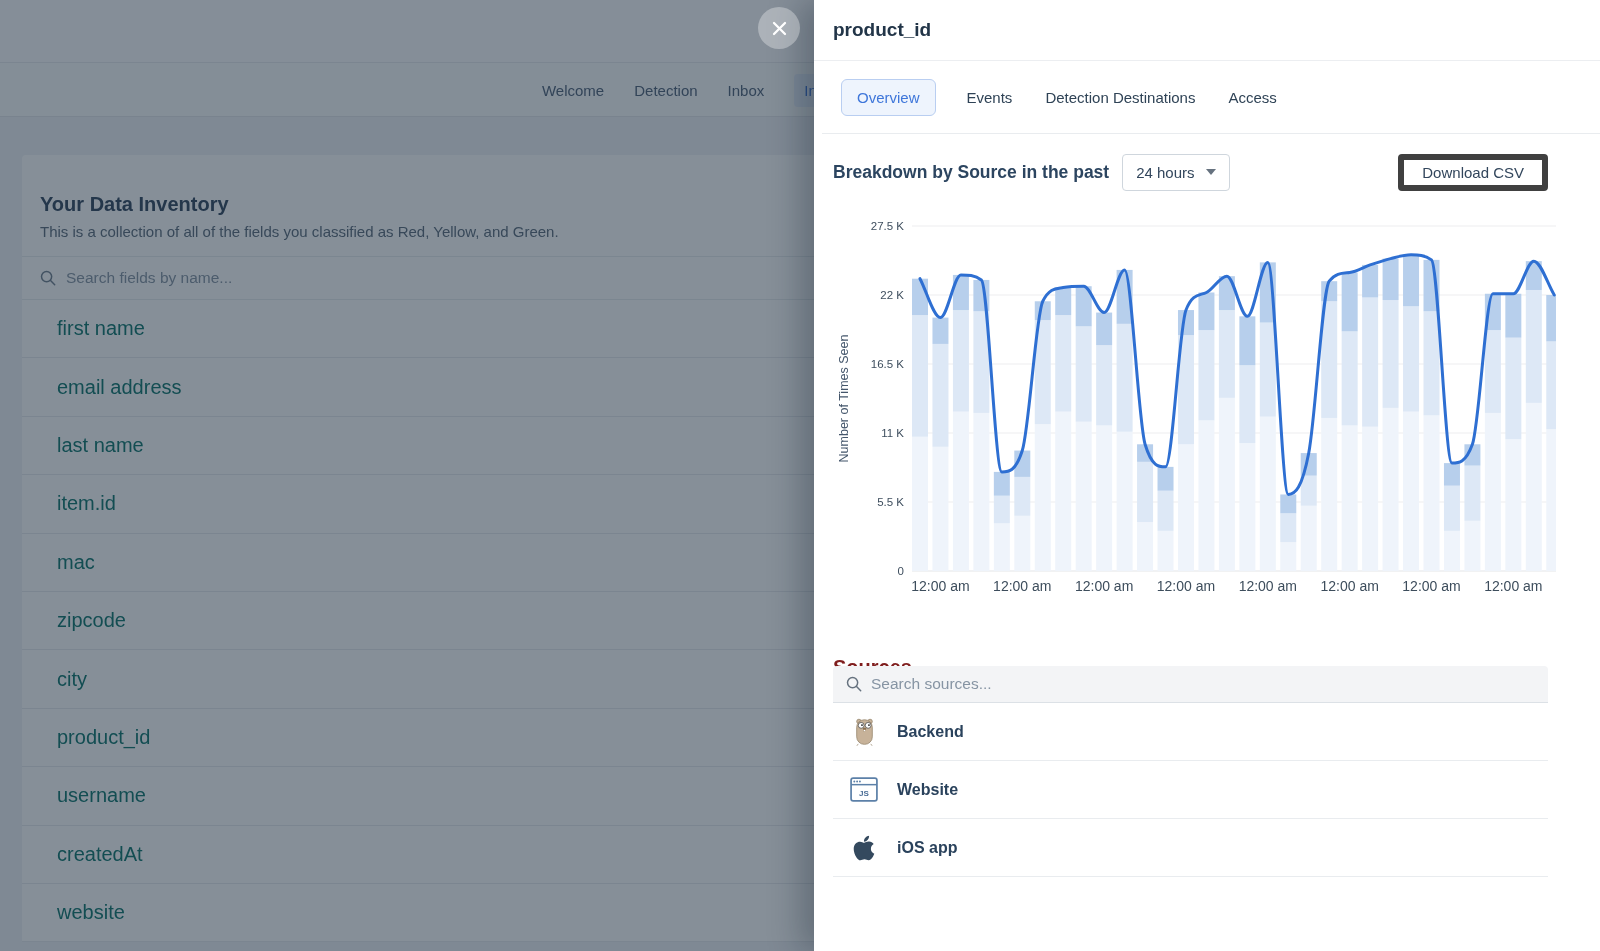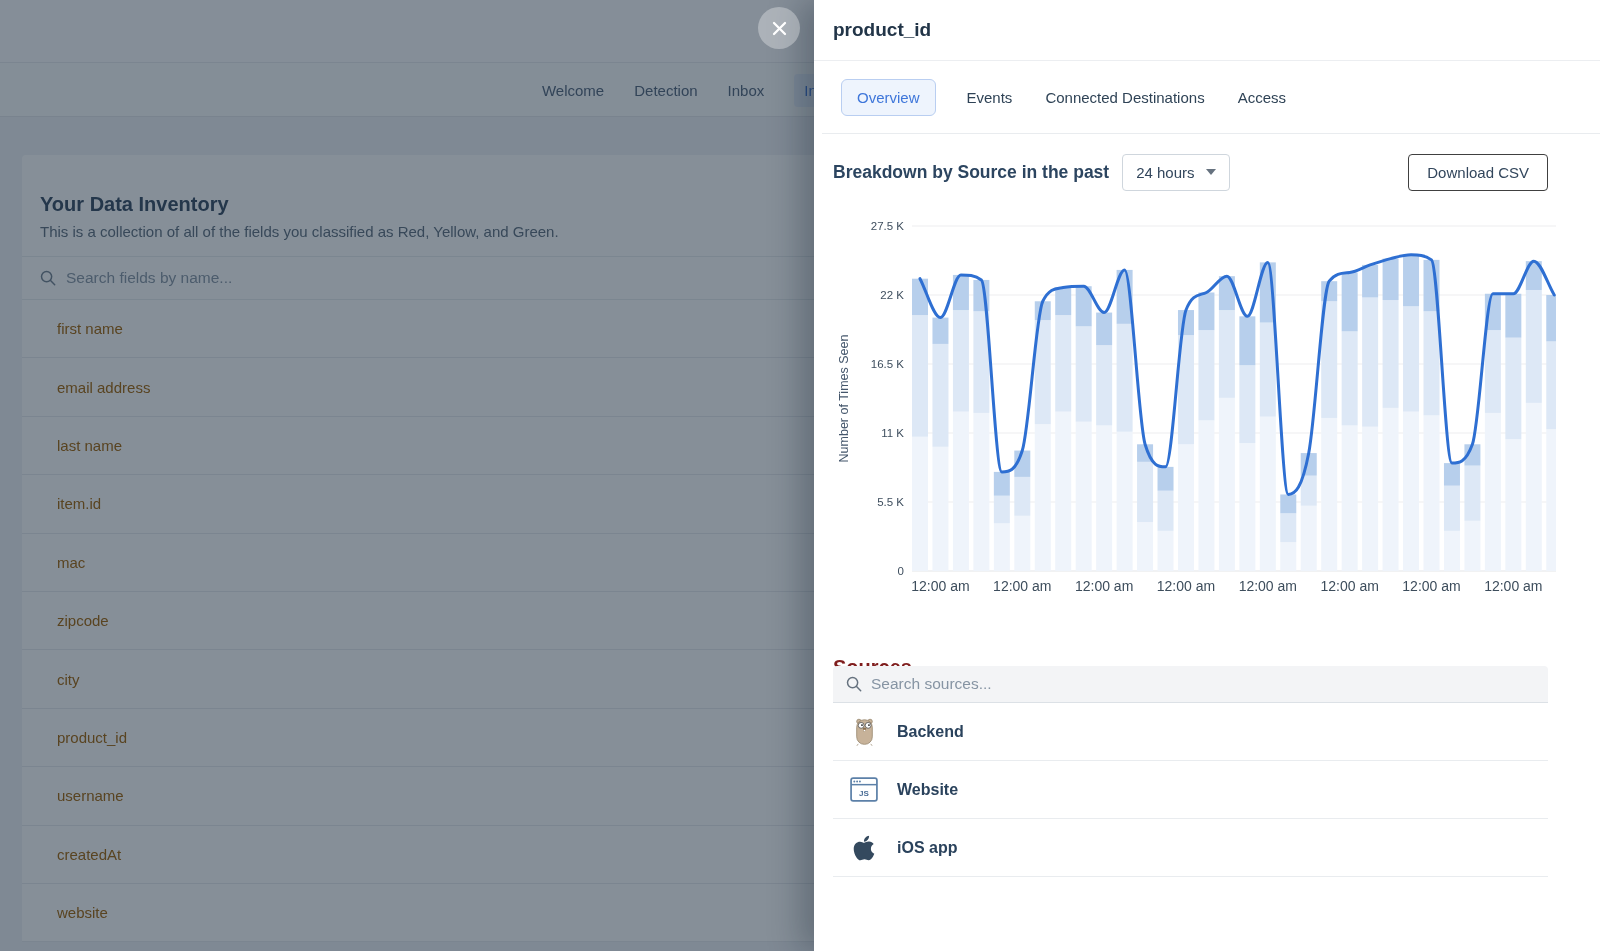--- a/index.html
+++ b/index.html
@@ -21,21 +21,21 @@
     background:#ffffff; border-radius:4px 4px 0 0; }
   .inv-head { padding:22px 18px 16px 18px; }
   .inv-title { font-size:20px; font-weight:700; color:#33475f;margin-top:16px; }
   .inv-sub { margin-top:7px; font-size:15px; color:#5c6c7c; }
   .inv-search { height:44px; border-top:1px solid #e9ecef; border-bottom:1px solid #e9ecef;
     display:flex; align-items:center; padding:0 18px; gap:10px; }
   .inv-search input, .src-search input { border:none; outline:none; background:transparent;
     font-size:15.5px; color:#42566b; flex:1; font-family:inherit; }
   .inv-search input::placeholder { color:#8795a4; }
   .field-row { height:58.4px; display:flex; align-items:center; padding:0 35px;
-    border-bottom:1px solid #e8ebef; font-size:15px; color:#a16207; cursor:pointer; }
+    border-bottom:1px solid #e8ebef; font-size:20px; color:#0f766e; cursor:pointer; }
 
   
   .overlay { position:absolute; inset:0; background:rgba(23,40,58,0.52); z-index:10; }
 
   
   .close-btn { position:absolute; left:758px; top:7px; width:42px; height:42px;
     border-radius:50%; background:rgba(255,255,255,0.32); z-index:30;
     display:flex; align-items:center; justify-content:center; cursor:pointer; }
 
   
@@ -52,21 +52,21 @@
   .tab.active { color:#3e76da; background:#eef4fd; border:1px solid #b9cef1;
     border-radius:6px; padding:9px 15px; }
 
   .breakdown-row { position:absolute; left:19px; top:152px; width:715px; height:40px;
     display:flex; align-items:center; }
   .breakdown-title { font-size:17.5px; font-weight:700; color:#2c4560; }
   .range-btn { margin-left:13px; height:37px; display:flex; align-items:center;
     padding:0 13px; border:1px solid #cfd6dd; border-radius:4px; background:#fff;
     font-size:15px; color:#32465c; cursor:pointer; gap:11px; }
   .dl-btn { margin-left:auto; height:37px; display:flex; align-items:center;
-    padding:0 18px; border:1px solid #404040; border-radius:4px; background:#fff;
+    padding:0 18px; border:6px solid #404040; border-radius:4px; background:#fff;
     font-size:15px; font-weight:500; color:#32465c; cursor:pointer; }
 
   .chart-svg { position:absolute; left:0; top:195px; }
   .chart-svg text { font-family:"Liberation Sans", sans-serif; }
 
   .sources-heading { position:absolute; left:19px; top:616px;
     font-size:20px; font-weight:700; color:#7f1d1d;margin-top:40px; }
   .source-list { position:absolute; left:19px; top:666px; width:715px; }
   .src-search { height:37px; background:#f3f4f6; border-radius:4px 4px 0 0;
     border-bottom:1px solid #dce1e6; display:flex; align-items:center;
@@ -130,21 +130,21 @@
 </div>
 
 <div class="panel">
   <div class="panel-header">
     <div class="panel-title">product_id</div>
   </div>
 
   <div class="tab-bar" id="tab-bar">
       <div class="tab active">Overview</div>
       <div class="tab">Events</div>
-      <div class="tab">Connected Destinations</div>
+      <div class="tab">Detection Destinations</div>
       <div class="tab">Access</div>
     </div>
 
   <div class="breakdown-row">
     <div class="breakdown-title">Breakdown by Source in the past</div>
     <div class="range-btn">
       <span>24 hours</span>
       <svg width="10" height="6" viewBox="0 0 10 6">
         <polygon points="0,0 10,0 5,6" fill="#66727f"></polygon>
       </svg>

